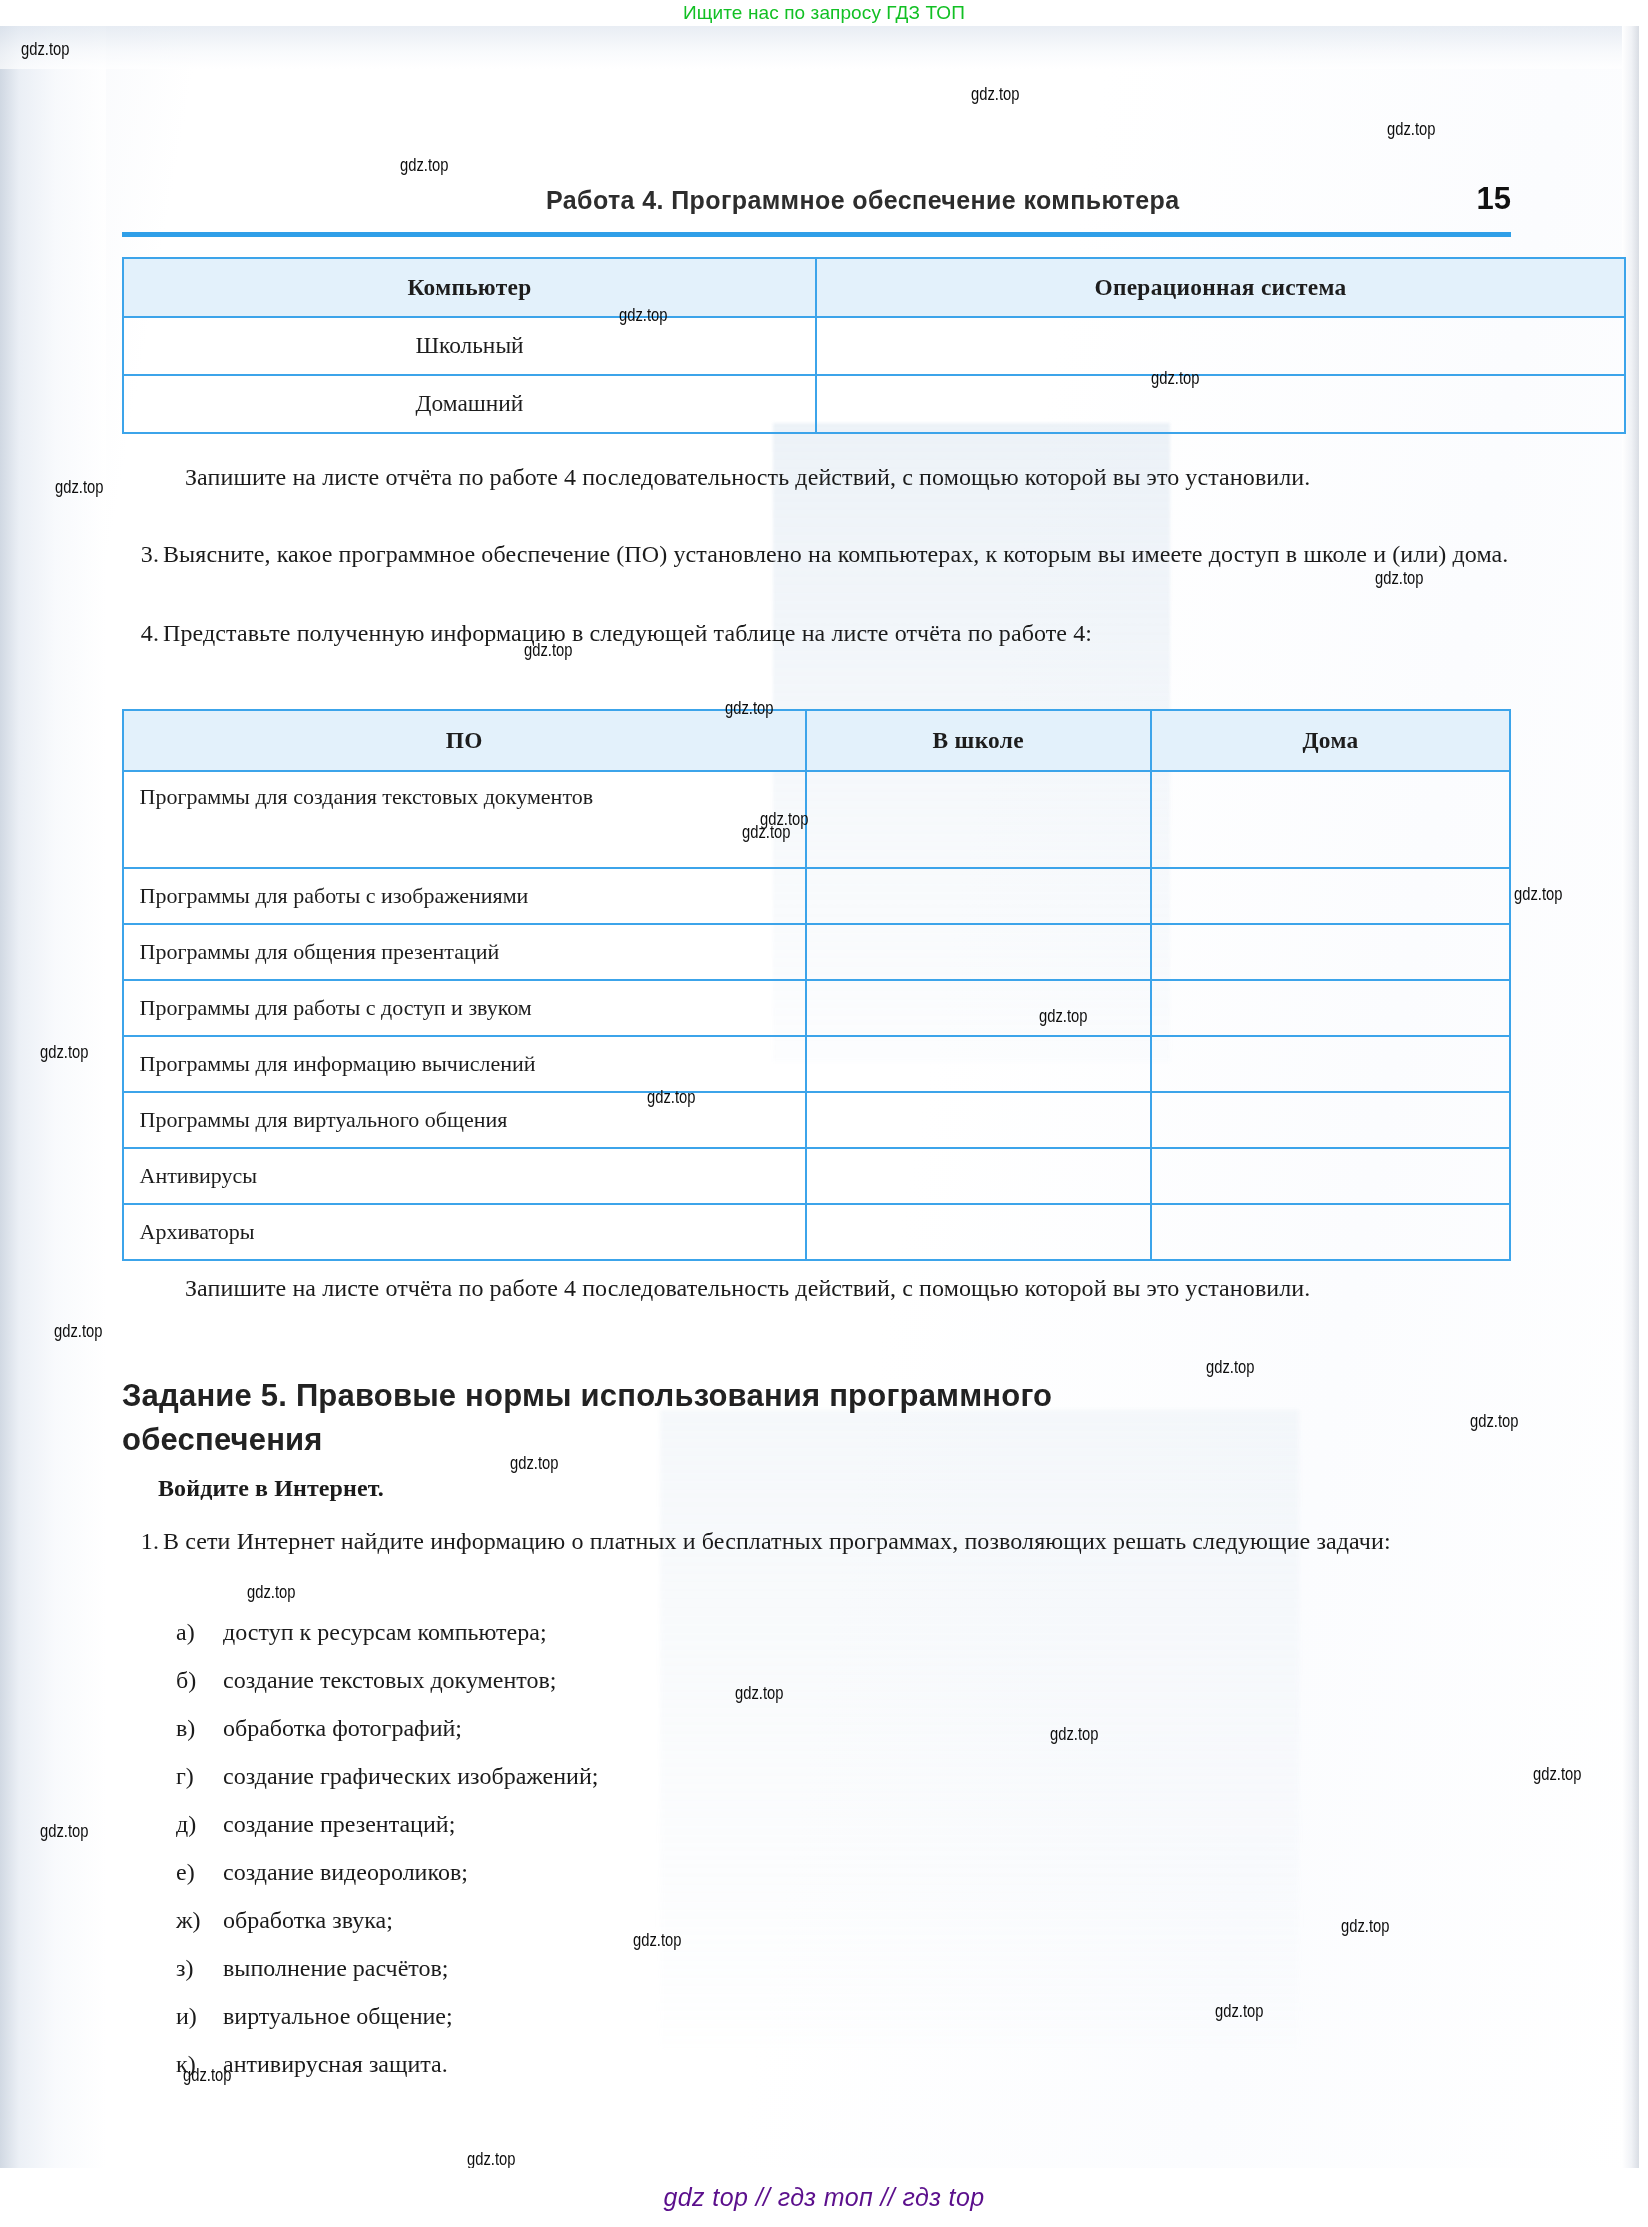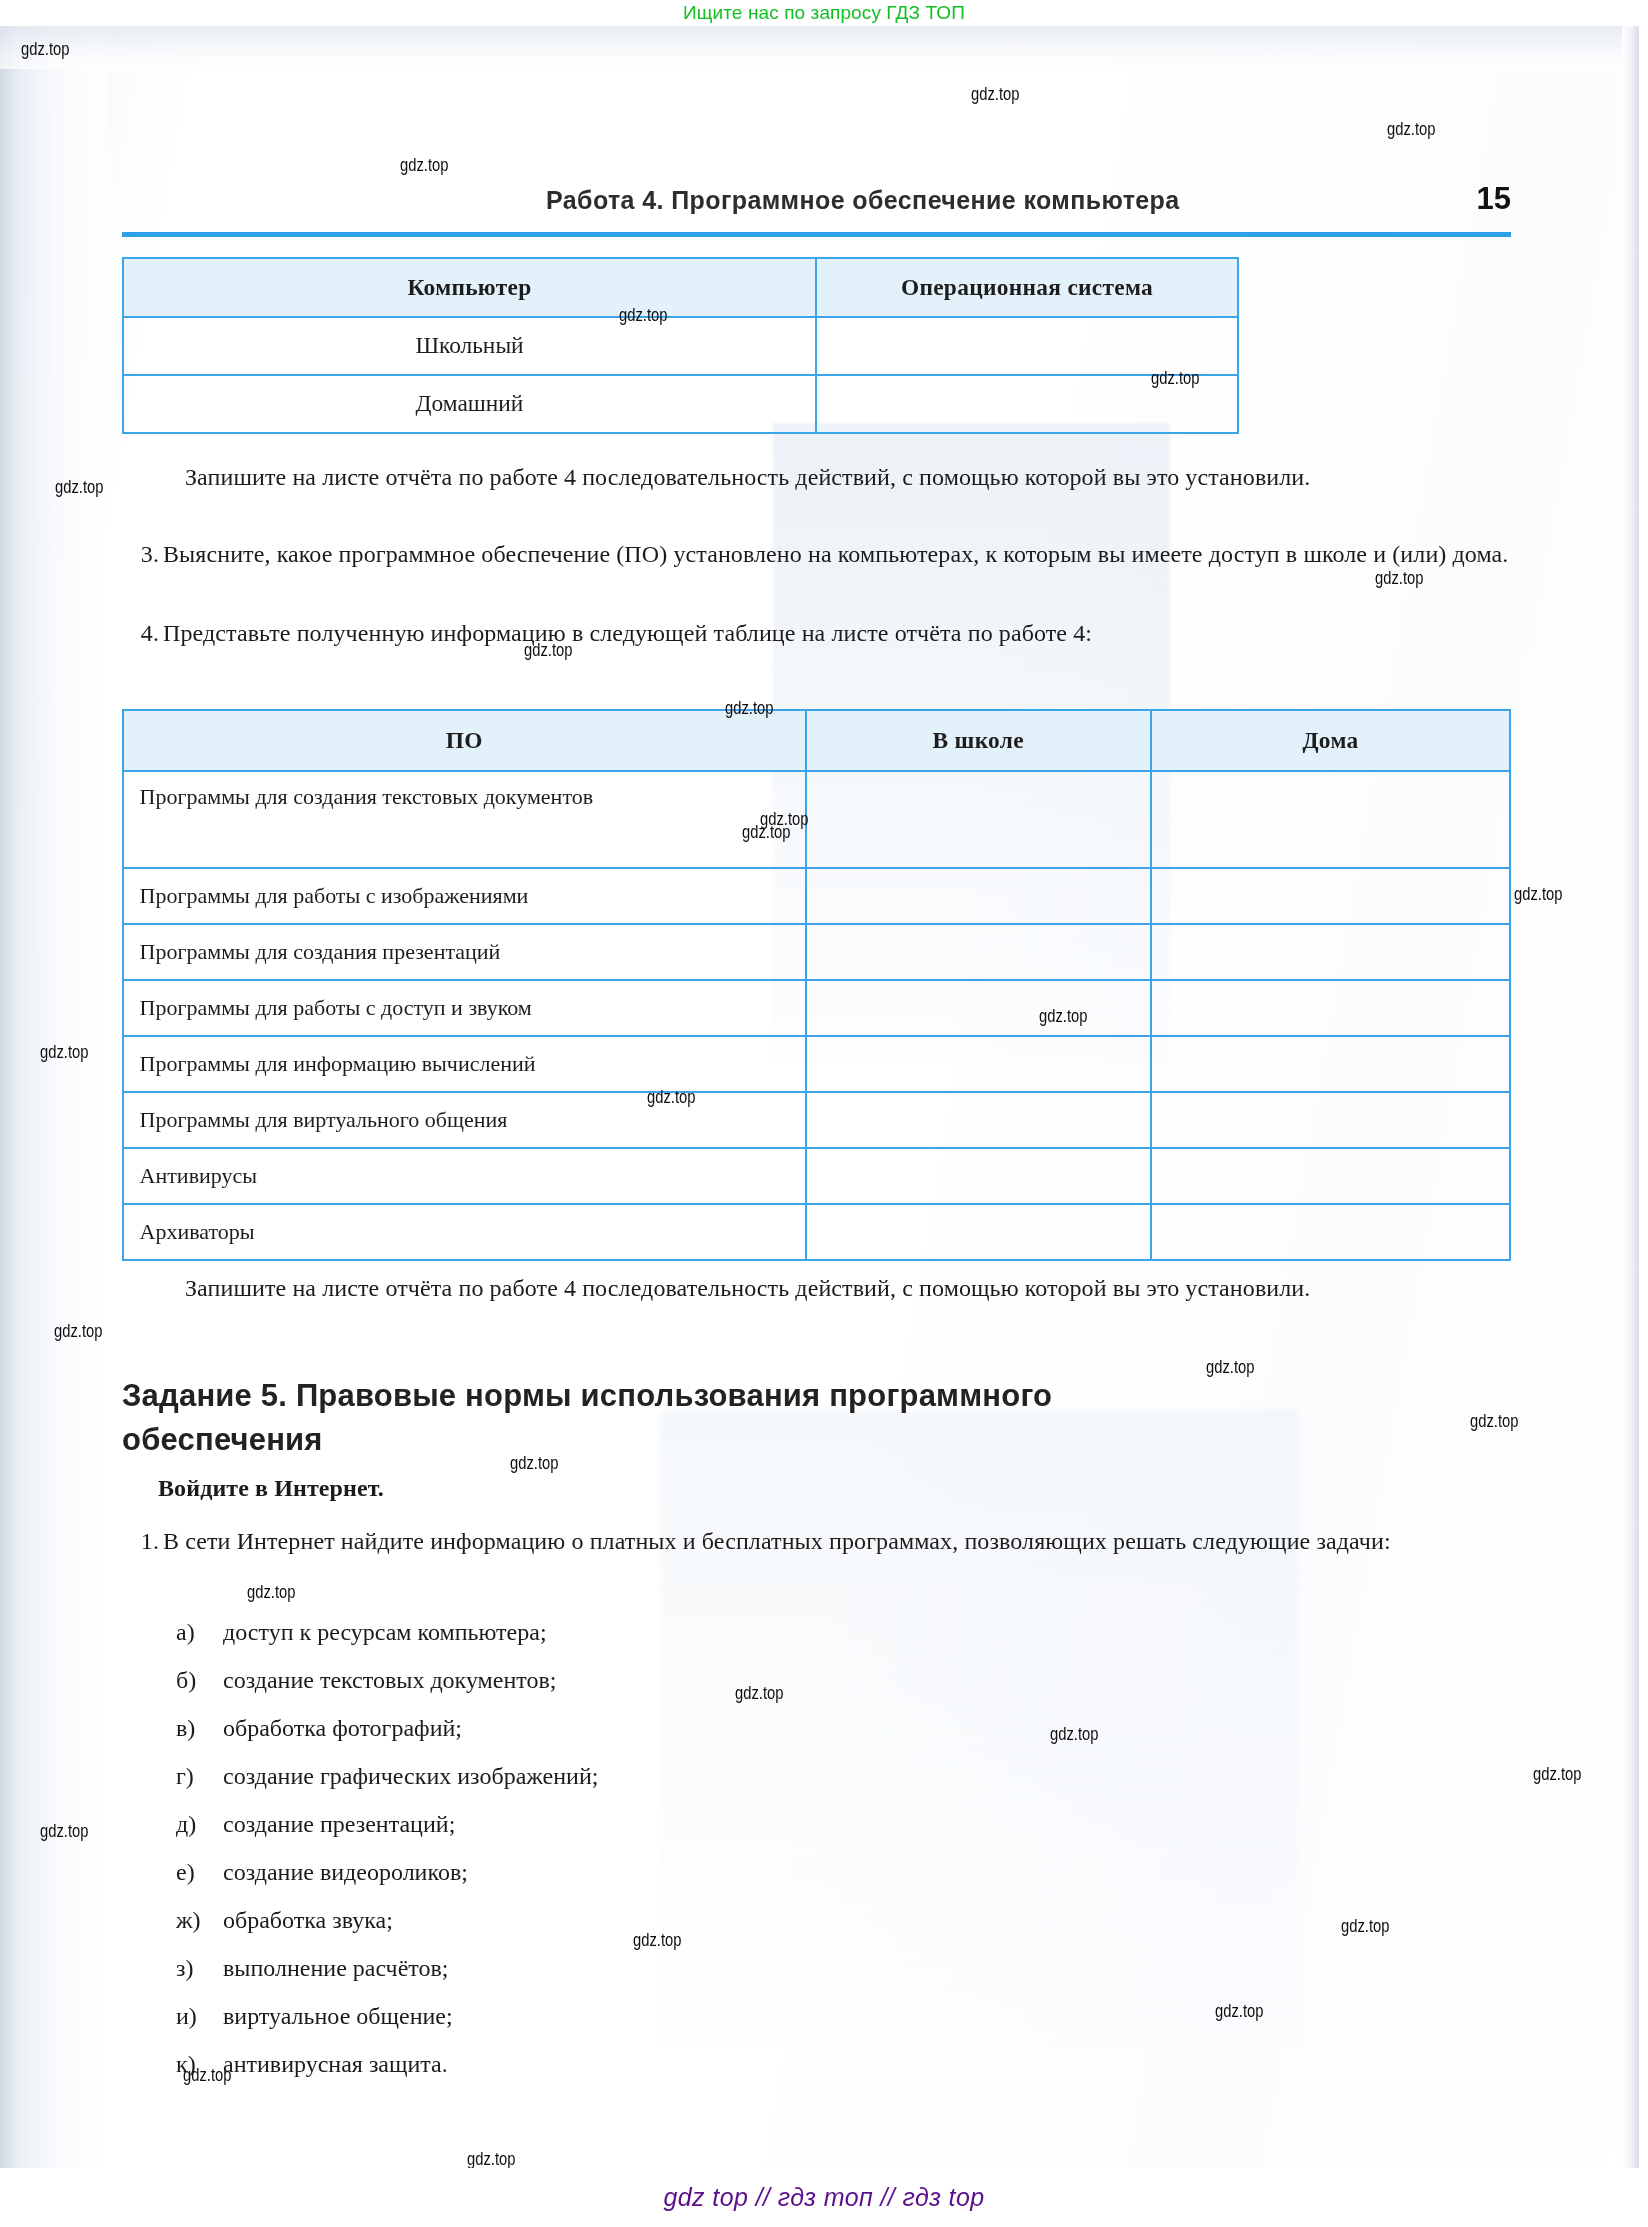--- a/index.html
+++ b/index.html
@@ -88,21 +88,21 @@
     color:#1d1d1d;
     background:transparent;
   }
   table.sheet th{
     background:#e3f1fb;
     font-weight:700;
     letter-spacing:0.3px;
   }
 
   
-  #table-os{left:122px;top:231px;width:1117px;}
+  #table-os{left:122px;top:231px;width:1504px;}
   #table-os th{height:55px;font-size:23.4px;}
   #table-os td{height:54px;font-size:23.4px;text-align:center;}
   #table-os .col-a{width:689px;}
 
   
   .para{
     position:absolute;
     font-size:24px;line-height:33px;color:#1b1b1b;
     text-align:justify;
     letter-spacing:0.1px;
@@ -233,21 +233,21 @@
         <td class="label tall">Программы для создания текстовых документов</td>
         <td></td>
         <td></td>
       </tr>
       <tr>
         <td class="label">Программы для работы с изображениями</td>
         <td></td>
         <td></td>
       </tr>
       <tr>
-        <td class="label">Программы для создания презентаций</td>
+        <td class="label">Программы для общения презентаций</td>
         <td></td>
         <td></td>
       </tr>
       <tr>
         <td class="label">Программы для работы с доступ и звуком</td>
         <td></td>
         <td></td>
       </tr>
       <tr>
         <td class="label">Программы для информацию вычислений</td>

